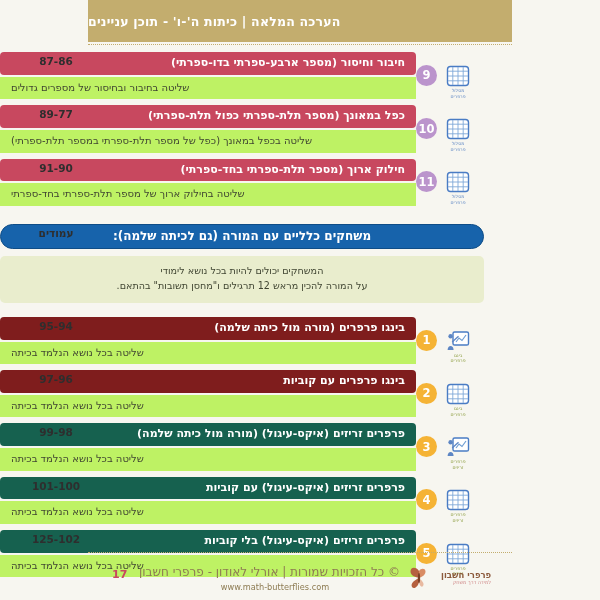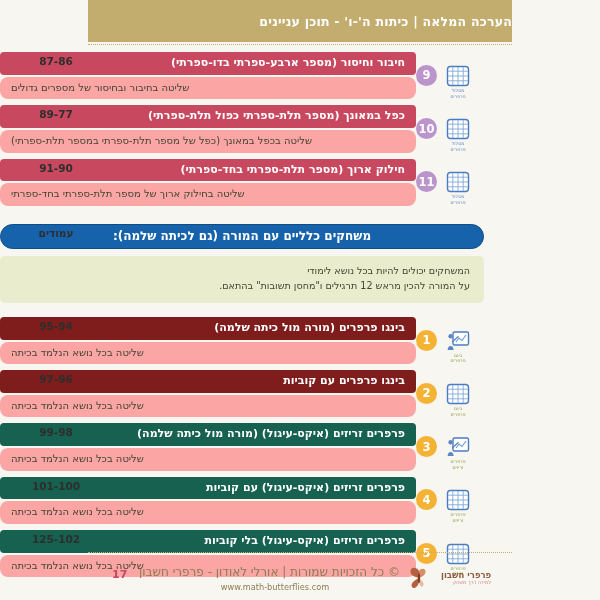--- a/index.html
+++ b/index.html
@@ -27,21 +27,21 @@
   
   .header-band {
     position: absolute;
     top: 0;
     left: 88px;
     width: 424px;
     height: 42px;
     background: #c3ad6e;
     display: flex;
     align-items: center;
-    justify-content: flex-start;
+    justify-content: flex-end;
   }
   .header-title {
     color: #ffffff;
     font-size: 12.5px;
     font-weight: bold;
     letter-spacing: .2px;
     white-space: nowrap;
   }
 
   .dotted-rule {
@@ -133,22 +133,22 @@
     font-size: 11px;
     font-weight: bold;
     line-height: 1.25;
     text-align: right;
   }
   .title-bar.red    { background: #c8485f; }
   .title-bar.olive  { background: #7f1d1d; }
   .title-bar.green  { background: #16614f; }
 
   .desc-bar {
-    background: #fca5a5;
-    border-radius: 8px;
+    background: #bef264;
+    border-radius: 0;
     margin-top: 2px;
     padding: 4px 11px 5px 11px;
     color: #3f4431;
     font-size: 10px;
     line-height: 1.35;
     text-align: left;
   }
 
   
   .page-range {
@@ -195,20 +195,21 @@
   }
 
   .section-note {
     margin: 0 116px 14px 0;
     background: #e9edcd;
     border-radius: 5px;
     padding: 8px 14px 9px 14px;
     font-size: 9.6px;
     line-height: 1.55;
     color: #3f4431;
+    text-align: center;
   }
   .section-note p { margin: 0; }
 
   
   .footer {
     position: absolute;
     left: 0;
     top: 560px;
     width: 600px;
     height: 40px;

